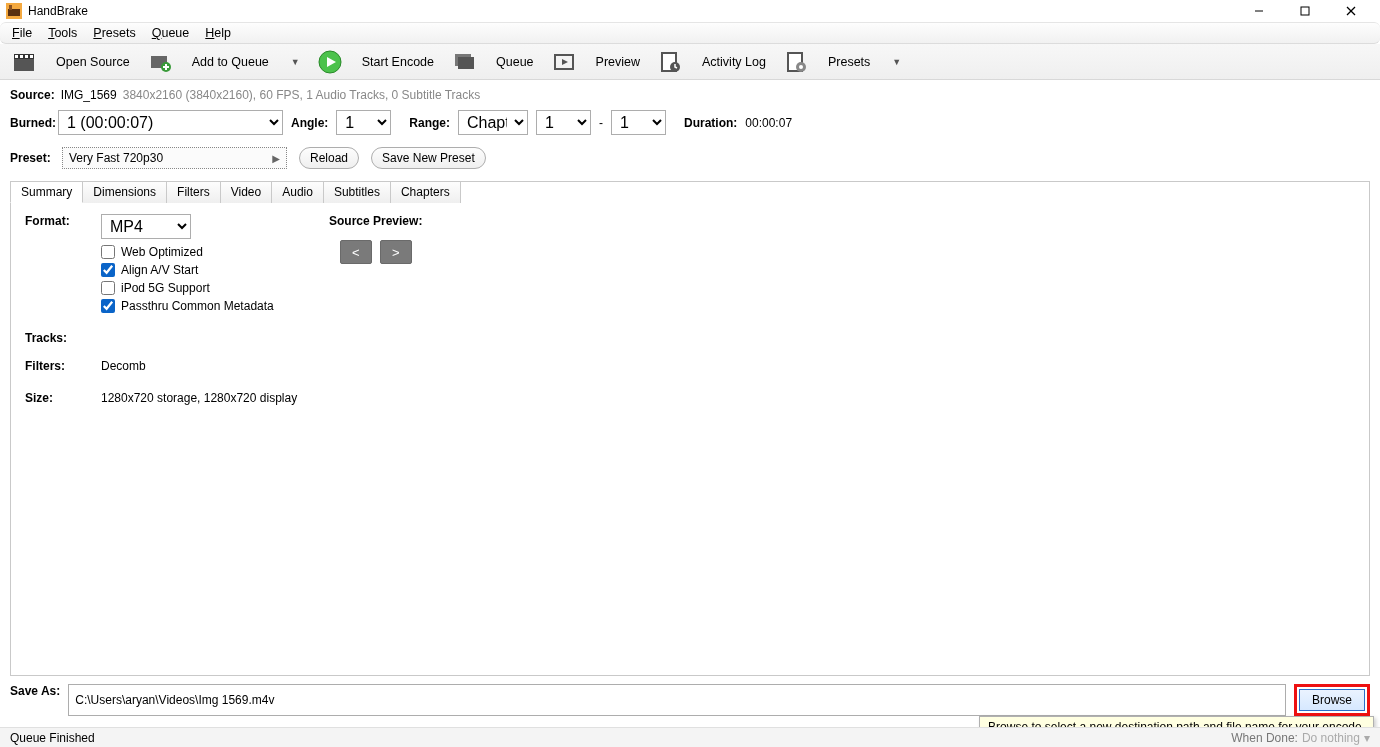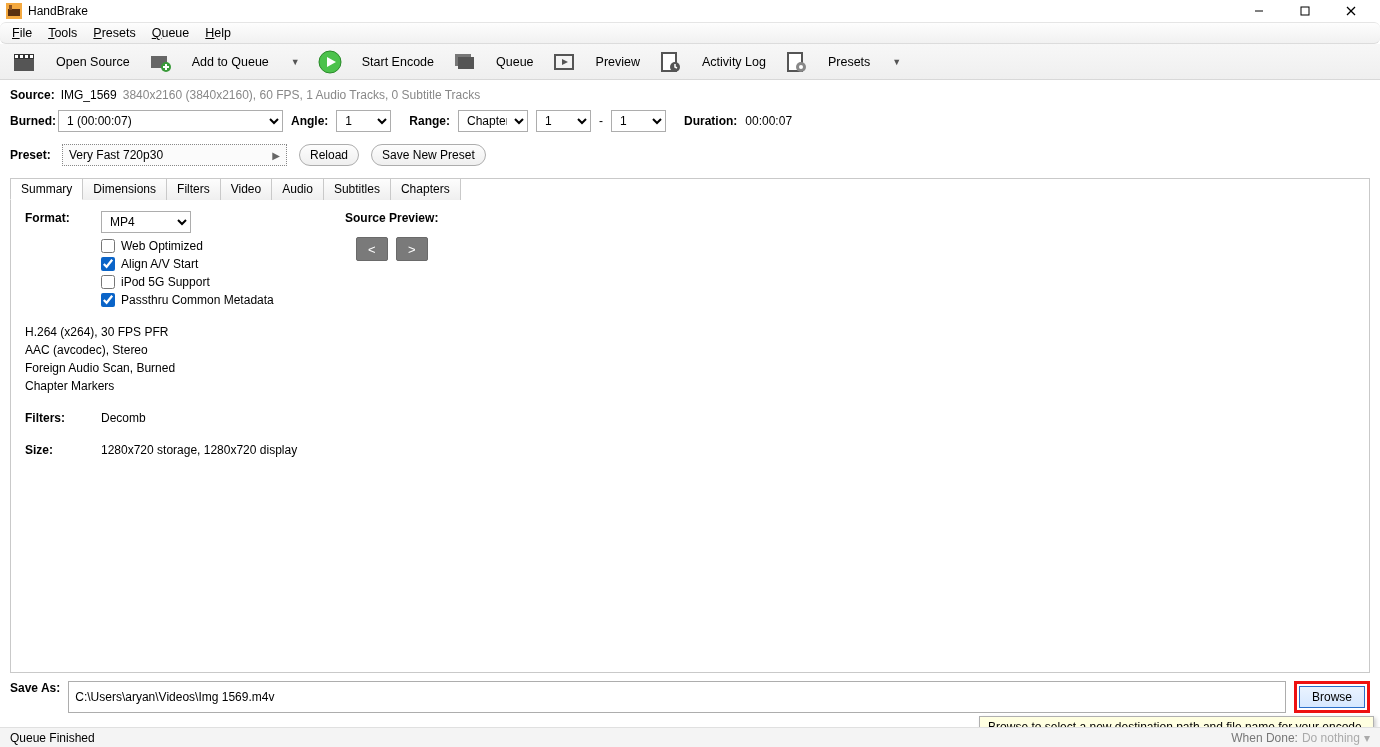--- a/index.html
+++ b/index.html
@@ -24,37 +24,37 @@
 
 
 .infobar { display:flex; align-items:center; gap:6px; padding: 8px 10px 2px 10px; font-size: 12px; }
 .infobar .lbl { font-weight: 600; }
 .infobar .dim { color: #888; }
 
 .rowline { display:flex; align-items:center; gap:8px; padding: 6px 10px; font-size: 12px; }
 .rowline .lbl { font-weight: 600; width: 40px; }
 .rowline .lblw { font-weight: 600; }
 
-select.sel, input.sel { font-size: 12px; padding: 2px 4px; border: 1px solid #adadad; background: #fff; }
+select.sel, input.sel { font-size: 16px; padding: 2px 4px; border: 1px solid #adadad; background: #fff; }
 select.wide { width: 225px; }
 select.med { width: 55px; }
 select.chapters { width: 70px; }
 
 button.std { font-size: 12px; padding: 3px 10px; border: 1px solid #adadad; background: linear-gradient(#fdfdfd,#efefef); border-radius: 11px; }
 
 .preset-row .presetbox { width: 225px; border: 1px dotted #888; padding: 3px 6px; font-size: 12px; display:flex; justify-content:space-between; align-items:center; background:#fbfbfb;}
 .preset-row { gap:12px; }
 
 
 .tabs-wrap { margin: 6px 10px 0 10px; border: 1px solid #c9c9c9; background:#fff; height: 495px; position: relative; }
 .tabrow { display:flex; font-size: 12px; position: relative; top: -1px; left: -1px;}
 .tab { border: 1px solid #c9c9c9; border-bottom: none; padding: 3px 10px; background: linear-gradient(#fdfdfd,#efefef); margin-right: -1px; }
 .tab.active { background: #fff; border-bottom: 1px solid #fff; position: relative; z-index: 2; }
 
-.tabbody { display:flex; padding: 10px 14px; gap: 20px; font-size: 12px; }
+.tabbody { display:flex; padding: 10px 14px; gap: 4px; font-size: 12px; }
 .leftcol { width: 300px; }
 .leftcol .frow { display:flex; gap: 16px; margin-bottom: 10px; }
 .leftcol .frow .flabel { width: 60px; font-weight: 600; }
 .leftcol .chkrow { display:flex; align-items:center; gap:6px; margin-bottom: 4px; }
 .leftcol .chkrow input[type=checkbox]{ width:14px; height:14px; accent-color:#0a64c8; }
 .leftcol .block { margin-top: 14px; display:flex; gap:16px;}
 .leftcol .block .flabel{ width:60px; font-weight:600;}
 .leftcol .block .lines div{ margin-bottom:4px;}
 
 .preview-col .pvlabel { font-weight:600; margin-bottom:12px; }
@@ -266,26 +266,21 @@
               <span>iPod 5G Support</span>
             </div>
           <div class="chkrow">
               <input type="checkbox" checked="" style="">
               <span>Passthru Common Metadata</span>
             </div>
         </div>
       </div>
 
       <div class="block">
-        <div class="lines">
-          <div>H.264 (x264), 30 FPS PFR</div>
-          <div>AAC (avcodec), Stereo</div>
-          <div>Foreign Audio Scan, Burned</div>
-          <div>Chapter Markers</div>
-        </div>
+        <div class="flabel">Tracks:</div>
       </div>
 
       <div class="block">
         <div class="flabel">Filters:</div>
         <div class="lines">
             <div>Decomb</div>
           </div>
       </div>
 
       <div class="block">

